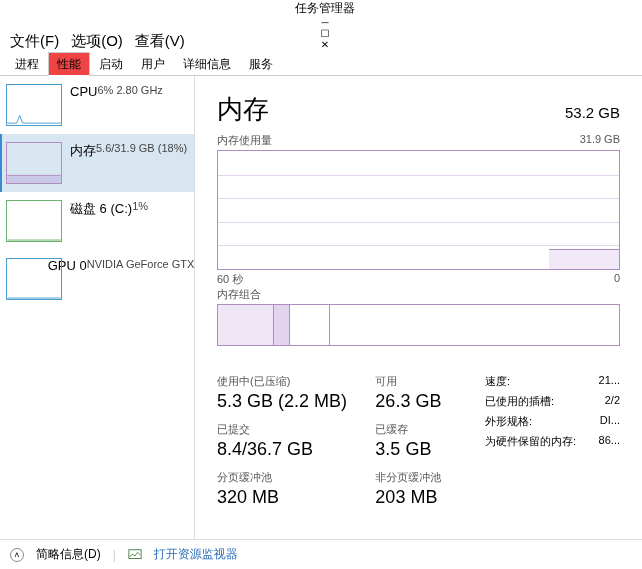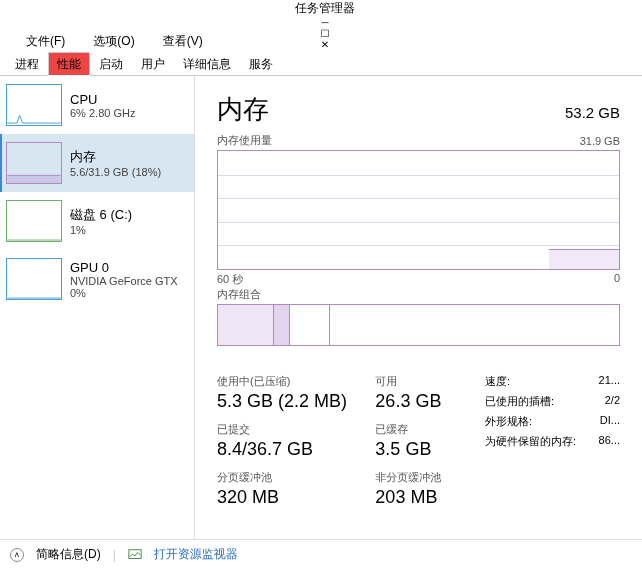--- a/index.html
+++ b/index.html
@@ -4,43 +4,43 @@
 <style>
 * { margin: 0; padding: 0; box-sizing: border-box; font-family: "Segoe UI", "Microsoft YaHei", sans-serif; }
 body { width: 642px; height: 569px; background: #fff; font-size: 12px; color: #000; overflow: hidden; }
 
 .titlebar { display: flex; align-items: center; height: 30px; padding: 0 0 0 8px; flex-direction: column; }
 .titlebar .icon { width: 16px; height: 16px; margin-right: 6px; }
 .titlebar .title { flex: 1; font-size: 12px; }
 .titlebar .winbtn { width: 46px; height: 30px; display: flex; align-items: center; justify-content: center; font-size: 10px; font-family: sans-serif; }
 
 .menubar { display: flex; height: 22px; align-items: center; padding-left: 4px; }
-.menubar .item { padding: 2px 6px; font-size: 12px; margin-left: 16px; }
+.menubar .item { padding: 2px 6px; font-size: 15px; }
 
 .tabs { display: flex; border-bottom: 1px solid #ccc; padding-left: 6px; height: 24px; }
 .tabs .tab { padding: 3px 8px 3px 8px; border: 1px solid transparent; font-size: 12px; margin-bottom: -1px; }
 .tabs .tab.active { border: 1px solid #ccc; border-bottom: 1px solid #fff; background: #ef4444; }
 
 .content { display: flex; height: calc(569px - 30px - 22px - 24px - 30px); }
 
 .sidebar { width: 195px; border-right: 1px solid #ddd; overflow: hidden; }
 .side-item { display: flex; padding: 8px 6px 8px 6px; gap: 8px; }
 .side-item.selected { background: #d8e6f2; border-left: 2px solid #3a8ad0; padding-left: 4px; }
 .side-item .thumb { width: 56px; height: 42px; border: 1px solid #4a9dd0; flex-shrink: 0; position: relative; overflow: hidden; }
-.side-item .info { display: flex; flex-direction: column; justify-content: center; min-width: 0; }
+.side-item .info { display: flex; flex-direction: row; justify-content: center; min-width: 0; }
 .side-item .name { font-size: 13px; white-space: nowrap; }
 .side-item .sub { font-size: 11px; color: #444; white-space: nowrap; }
 
 .thumb svg { width: 100%; height: 100%; display: block; }
 
 .main { flex: 1; padding: 16px 22px 8px 22px; position: relative; overflow: hidden; }
 .hdr { display: flex; align-items: baseline; justify-content: space-between; }
 .hdr .big { font-size: 26px; font-weight: 300; }
 .hdr .right { font-size: 15px; }
-.graph-label { font-size: 11px; color: #555; margin-top: 6px; display: flex; justify-content: space-between; align-items: center; }
+.graph-label { font-size: 11px; color: #555; margin-top: 6px; display: flex; justify-content: space-between; }
 .graph { border: 1px solid #b08cc0; height: 120px; margin-top: 2px; position: relative; overflow: hidden; }
 .graph .hline { position: absolute; left: 0; right: 0; border-top: 1px solid #e4d5ec; }
 .graph .fill { position: absolute; bottom: 0; right: 0; height: 20px; background: rgba(160,110,200,0.15); border-top: 1px solid #b08cc0; }
 .graph-axis { display: flex; justify-content: space-between; font-size: 11px; color: #555; margin-top: 2px; }
 
 .comp-label { font-size: 11px; color: #555; }
 .comp-graph { border: 1px solid #b08cc0; height: 42px; margin-top: 2px; position: relative; }
 .comp-graph .seg { position: absolute; top: 0; bottom: 0; }
 
 .stats { margin-top: 28px; display: flex; }

